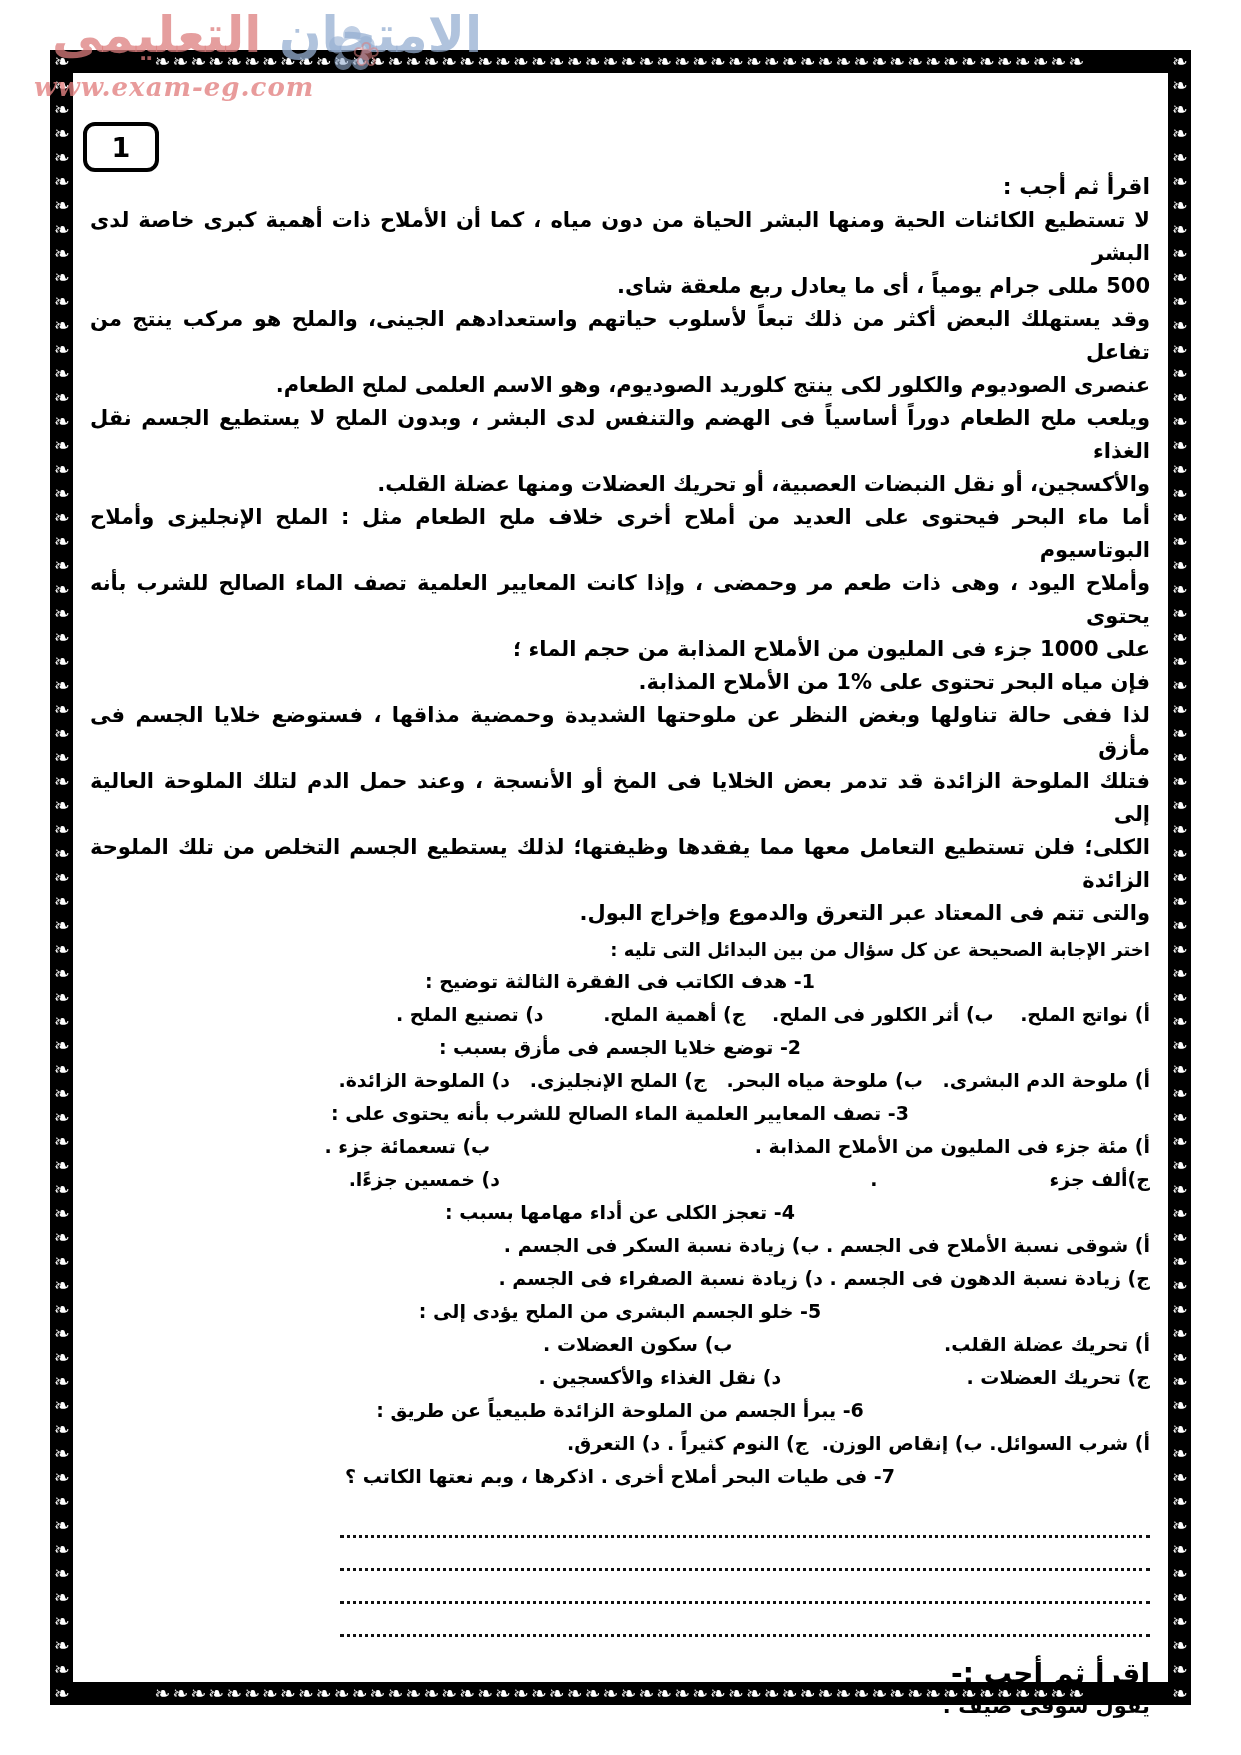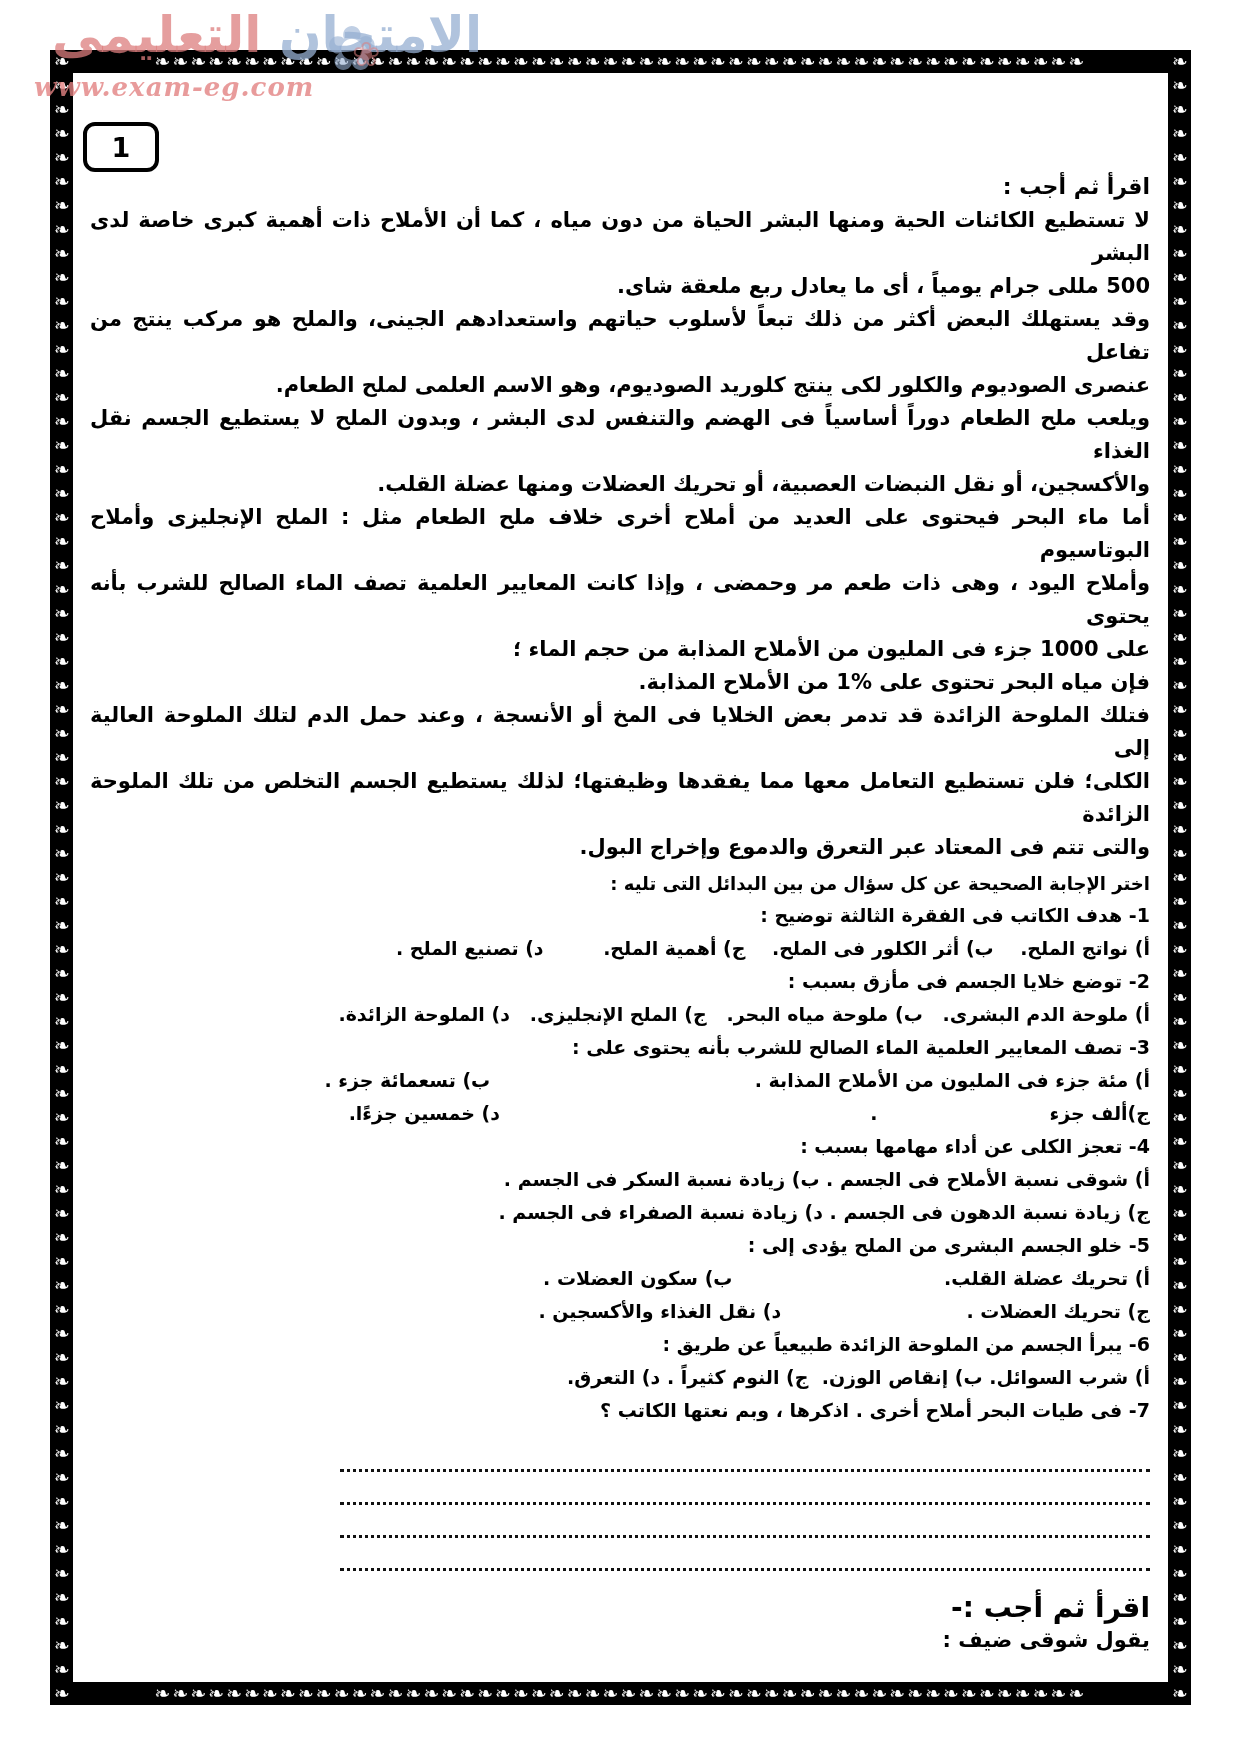--- a/index.html
+++ b/index.html
@@ -29,21 +29,21 @@
            font-size:27px;font-weight:bold;z-index:4;background:#fff;}
   
   .content{position:absolute;right:91px;width:1060px;top:170px;direction:rtl;text-align:right;
            font-weight:bold;z-index:1;}
   .h1{font-size:22px;line-height:34px;}
   .pl{font-size:21px;line-height:33px;}
   .pl.j{text-align:justify;text-align-last:justify;}
   .pl.c{text-align:right;}
   .pl.r{text-align:right;}
   .instruction{font-size:18px;line-height:31px;margin-top:4px;}
-  .ql{font-size:19px;line-height:33px;white-space:pre-wrap;}
+  .ql{font-size:19px;line-height:33px;white-space:pre-wrap;text-align:center;}
   .ol{font-size:19px;line-height:33px;white-space:pre-wrap;}
   .answers{margin-top:12px;}
   .dotted{height:30px;width:810px;border-bottom:3.2px dotted #111;}
   .sec2h{font-size:28px;line-height:33px;margin-top:20px;text-align:right;}
   .sec2s{font-size:21px;line-height:33px;}
 </style>
 </head>
 <body>
 
 <div class="page">
@@ -71,20 +71,21 @@
         <div class="pl j">لا تستطيع الكائنات الحية ومنها البشر الحياة من دون مياه ، كما أن الأملاح ذات أهمية كبرى خاصة لدى البشر</div>
         <div class="pl c">500 مللى جرام يومياً ، أى ما يعادل ربع ملعقة شاى.</div>
         <div class="pl j">وقد يستهلك البعض أكثر من ذلك تبعاً لأسلوب حياتهم واستعدادهم الجينى، والملح هو مركب ينتج من تفاعل</div>
         <div class="pl c">عنصرى الصوديوم والكلور لكى ينتج كلوريد الصوديوم، وهو الاسم العلمى لملح الطعام.</div>
         <div class="pl j">ويلعب ملح الطعام دوراً أساسياً فى الهضم والتنفس لدى البشر ، وبدون الملح لا يستطيع الجسم نقل الغذاء</div>
         <div class="pl c">والأكسجين، أو نقل النبضات العصبية، أو تحريك العضلات ومنها عضلة القلب.</div>
         <div class="pl j">أما ماء البحر فيحتوى على العديد من أملاح أخرى خلاف ملح الطعام مثل : الملح الإنجليزى وأملاح البوتاسيوم</div>
         <div class="pl j">وأملاح اليود ، وهى ذات طعم مر وحمضى ، وإذا كانت المعايير العلمية تصف الماء الصالح للشرب بأنه يحتوى</div>
         <div class="pl c">على 1000 جزء فى المليون من الأملاح المذابة من حجم الماء ؛</div>
         <div class="pl r">فإن مياه البحر تحتوى على %1 من الأملاح المذابة.</div>
+        <div class="pl j">لذا ففى حالة تناولها وبغض النظر عن ملوحتها الشديدة وحمضية مذاقها ، فستوضع خلايا الجسم فى مأزق</div>
         <div class="pl j">فتلك الملوحة الزائدة قد تدمر بعض الخلايا فى المخ أو الأنسجة ، وعند حمل الدم لتلك الملوحة العالية إلى</div>
         <div class="pl j">الكلى؛ فلن تستطيع التعامل معها مما يفقدها وظيفتها؛ لذلك يستطيع الجسم التخلص من تلك الملوحة الزائدة</div>
         <div class="pl c">والتى تتم فى المعتاد عبر التعرق والدموع وإخراج البول.</div>
       </div>
     <div class="instruction">اختر الإجابة الصحيحة عن كل سؤال من بين البدائل التى تليه :</div>
     <div id="questions">
         <div class="ql">1- هدف الكاتب فى الفقرة الثالثة توضيح :</div>
         <div class="ol">أ) نواتج الملح.&nbsp;&nbsp;&nbsp;&nbsp;ب) أثر الكلور فى الملح.&nbsp;&nbsp;&nbsp;&nbsp;ج) أهمية الملح.&nbsp;&nbsp;&nbsp;&nbsp;&nbsp;&nbsp;&nbsp;&nbsp;&nbsp;د) تصنيع الملح .</div>
         <div class="ql">2- توضع خلايا الجسم فى مأزق بسبب :</div>
         <div class="ol">أ) ملوحة الدم البشرى.&nbsp;&nbsp;&nbsp;ب) ملوحة مياه البحر.&nbsp;&nbsp;&nbsp;ج) الملح الإنجليزى.&nbsp;&nbsp;&nbsp;د) الملوحة الزائدة.</div>

